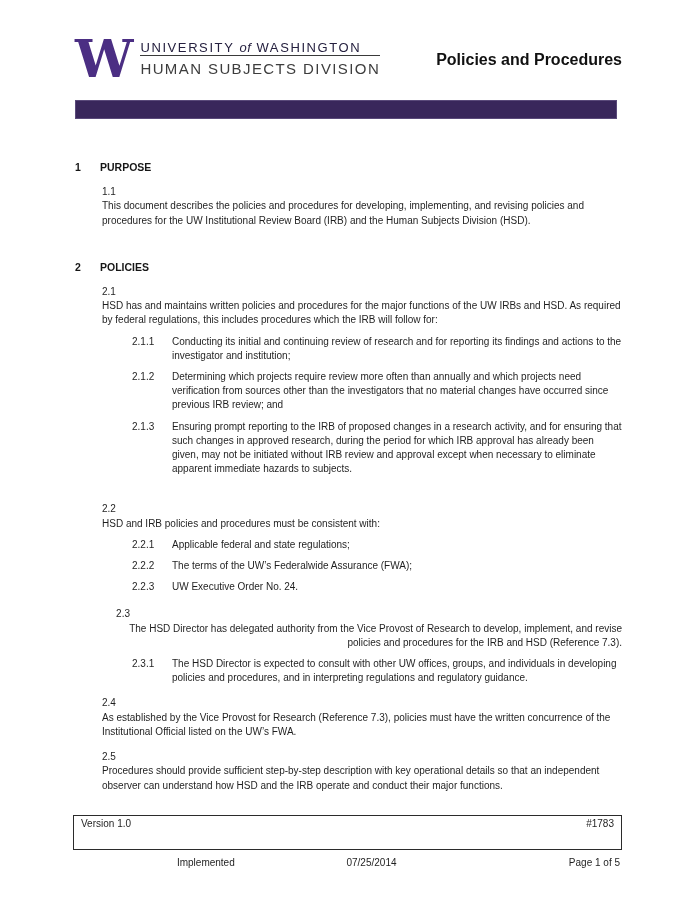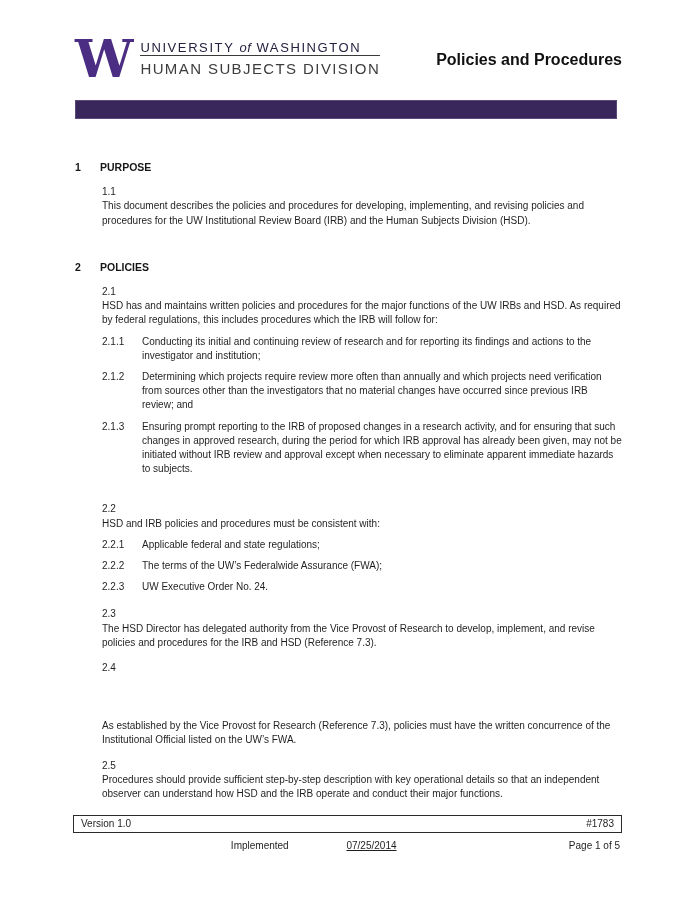--- a/index.html
+++ b/index.html
@@ -63,35 +63,35 @@
   
   main { margin: 0 73px 0 75px; padding-top: 41px; font-size: 10px; line-height: 14.2px; }
   .h1row { display: flex; font-weight: bold; font-size: 10.5px; color: #161616; }
   .h1num { width: 25px; flex: none; }
   section + section { margin-top: 32px; }
 
   .item { display: flex; margin-top: 11px; margin-left: 27px; flex-direction: column; }
   .item .inum { width: 28px; flex: none; }
   .item .itext { flex: 1; }
 
-  .subitem { display: flex; margin-top: 7px; margin-left: 27px; }
+  .subitem { display: flex; margin-top: 7px; margin-left: 57px; }
   .subitem .snum { width: 40px; flex: none; }
   .subitem .stext { flex: 1; }
 
   
   footer { position: absolute; left: 73px; right: 73px; top: 779px; font-size: 10px; }
   .version-box {
     border: 1px solid #2b2b2b;
     display: flex;
     justify-content: space-between;
-    padding: 2px 7px 3px 7px;
+    padding: 2px 7px 20px 7px;
   }
   .meta-row { display: flex; margin-top: 7px; padding: 0 2px; }
-  .meta-row .left { flex: 1; text-align: right; margin-left: 48px; }
-  .meta-row .center { flex: 1; text-align: center; text-decoration: underline; }
+  .meta-row .left { flex: 1; text-align: center; margin-left: 48px; }
+  .meta-row .center { flex: 1; text-align: center; }
   .meta-row .right { flex: 1; text-align: right; }
 </style>
 </head>
 <body>
 
 <div class="page">
 
   <header>
     <div class="brand">
       <div class="logo">W</div>
@@ -155,26 +155,30 @@
       </div>
       <div class="subitem">
         <span class="snum">2.2.2</span>
         <p class="stext">The terms of the UW’s Federalwide Assurance (FWA);</p>
       </div>
       <div class="subitem">
         <span class="snum">2.2.3</span>
         <p class="stext">UW Executive Order No. 24.</p>
       </div>
 
-      <div class="item" style="margin-top:13px;">
+      <div class="item" style="margin-top:13px;text-align:right;">
         <span class="inum">2.3</span>
         <p class="itext">The HSD Director has delegated authority from the Vice Provost of Research to develop, implement, and revise policies and procedures for the IRB and HSD (Reference 7.3).</p>
       </div>
-
-      <div class="item" style="gap:44px;">
+      <div class="subitem">
+        <span class="snum">2.3.1</span>
+        <p class="stext">The HSD Director is expected to consult with other UW offices, groups, and individuals in developing policies and procedures, and in interpreting regulations and regulatory guidance.</p>
+      </div>
+
+      <div class="item" style="">
         <span class="inum">2.4</span>
         <p class="itext">As established by the Vice Provost for Research (Reference 7.3), policies must have the written concurrence of the Institutional Official listed on the UW’s FWA.</p>
       </div>
 
       <div class="item" style="">
         <span class="inum">2.5</span>
         <p class="itext">Procedures should provide sufficient step-by-step description with key operational details so that an independent observer can understand how HSD and the IRB operate and conduct their major functions.</p>
       </div>
     </section>
 

